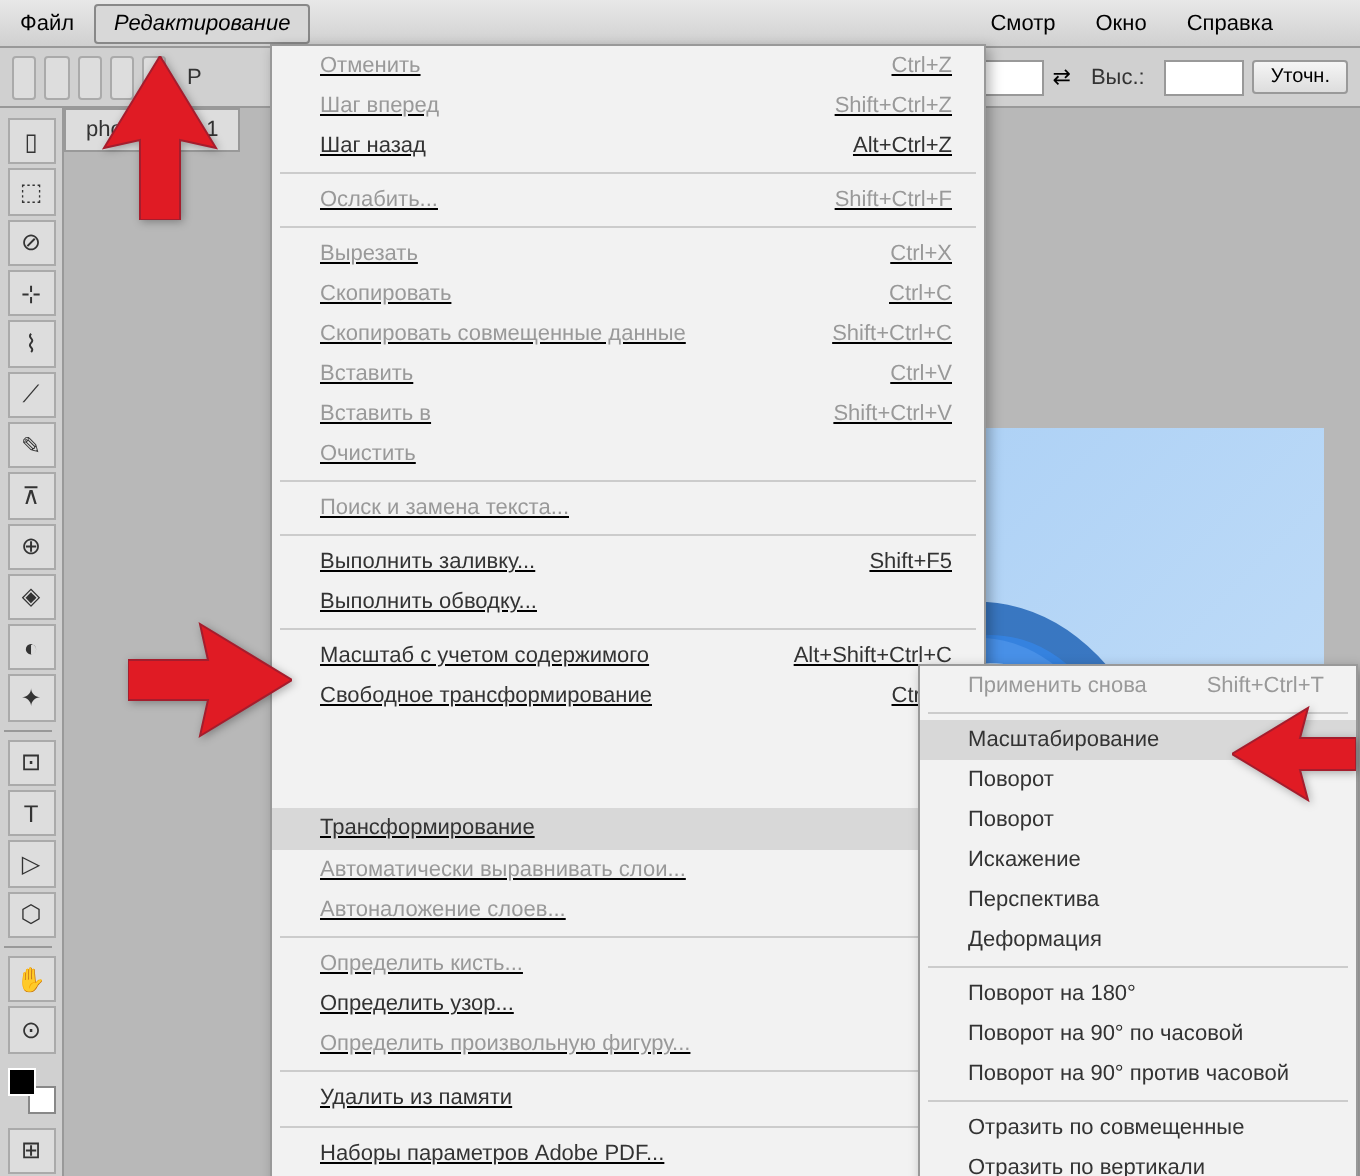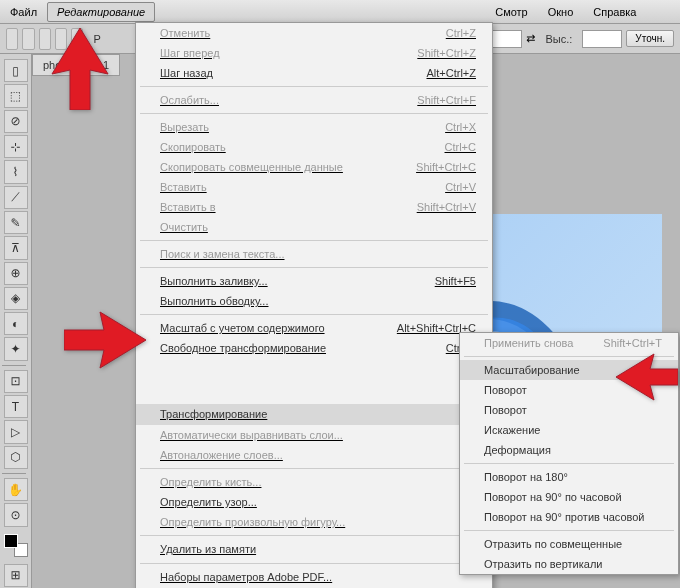--- a/index.html
+++ b/index.html
@@ -219,20 +219,23 @@
     <div class="sm-item">
       <span>Поворот</span>
     </div>
     <div class="sm-item">
       <span>Поворот</span>
     </div>
     <div class="sm-item">
       <span>Искажение</span>
     </div>
     <div class="sm-item">
+      <span>Перспектива</span>
+    </div>
+    <div class="sm-item">
       <span>Деформация</span>
     </div>
     <div class="dd-sep"></div>
     <div class="sm-item">
       <span>Поворот на 180°</span>
     </div>
     <div class="sm-item">
       <span>Поворот на 90° по часовой</span>
     </div>
     <div class="sm-item">

